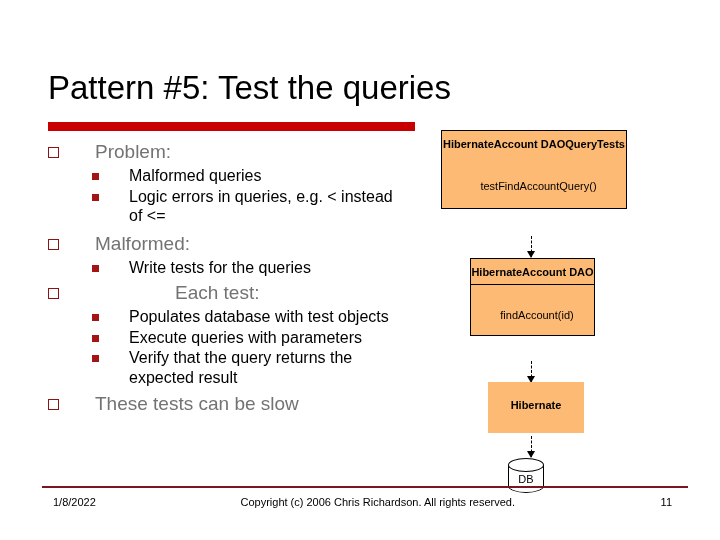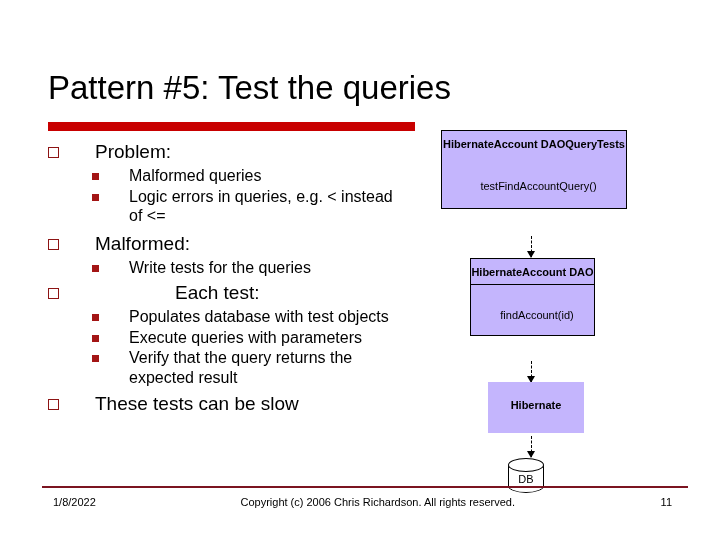--- a/index.html
+++ b/index.html
@@ -82,21 +82,21 @@
   }
 
   .l1-indent  { flex: 0 0 36px; }
   .l2-indent-a{ flex: 0 0 44px; }
   .l2-indent-b{ flex: 0 0 30px; }
 
   .bullet-text-l1 {
     font-size: 19px;
     line-height: 24px;
     font-weight: 400;
-    color: #000000;
+    color: #737373;
   }
 
   .bullet-text-l2 {
     font-size: 16px;
     line-height: 19.5px;
     font-weight: 400;
     color: #000000;
     max-width: 270px;
   }
 
@@ -104,21 +104,21 @@
   #diagram {
     position: absolute;
     left: 435px;
     top: 126px;
     width: 265px;
     height: 380px;
   }
 
   .uml-box {
     position: absolute;
-    background: #c4b5fd;
+    background: #fdba74;
     border: 1.5px solid #000000;
     box-sizing: border-box;
     text-align: center;
   }
 
   .uml-title {
     font-size: 11px;
     font-weight: bold;
     line-height: 13px;
     padding-top: 7px;

